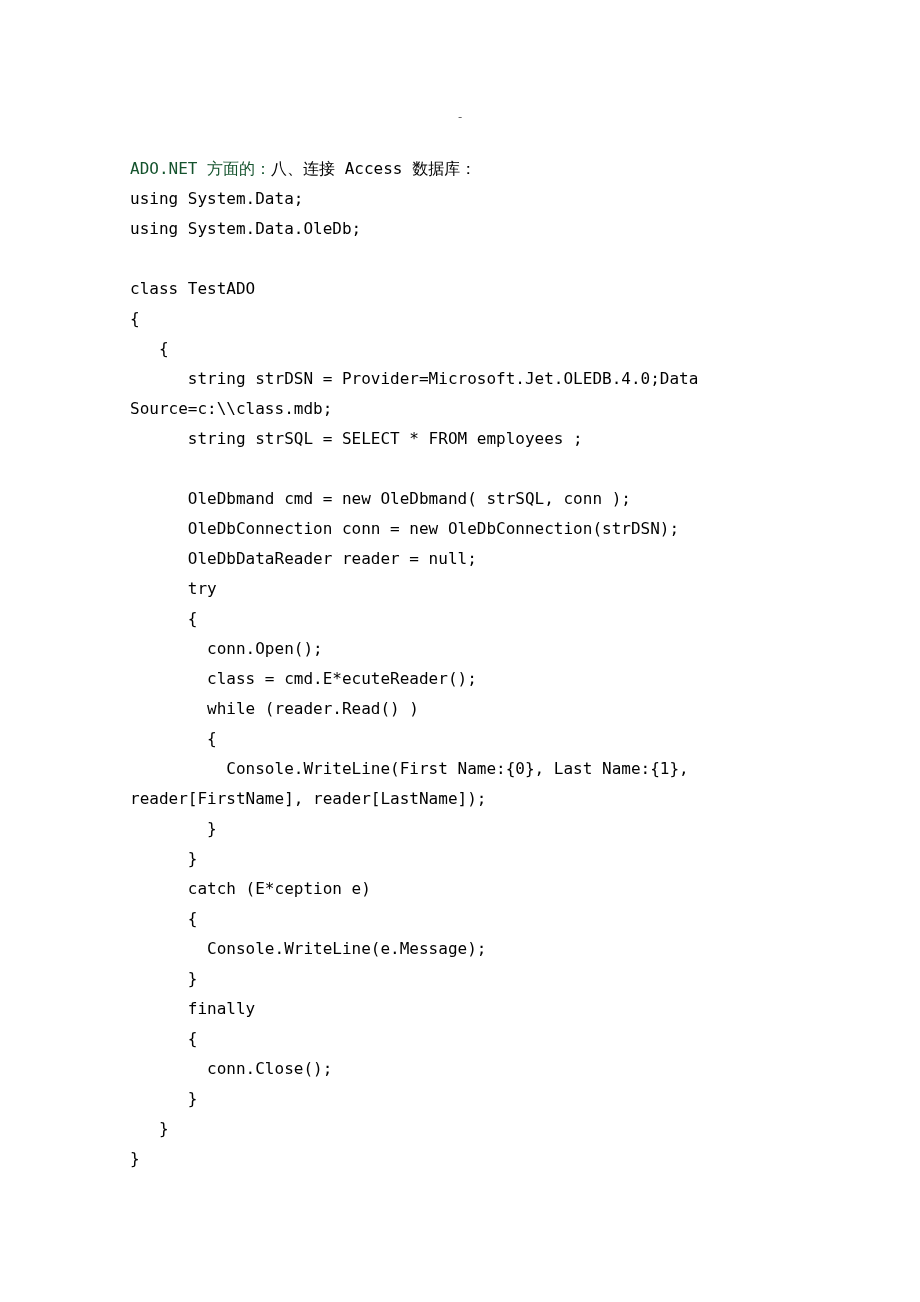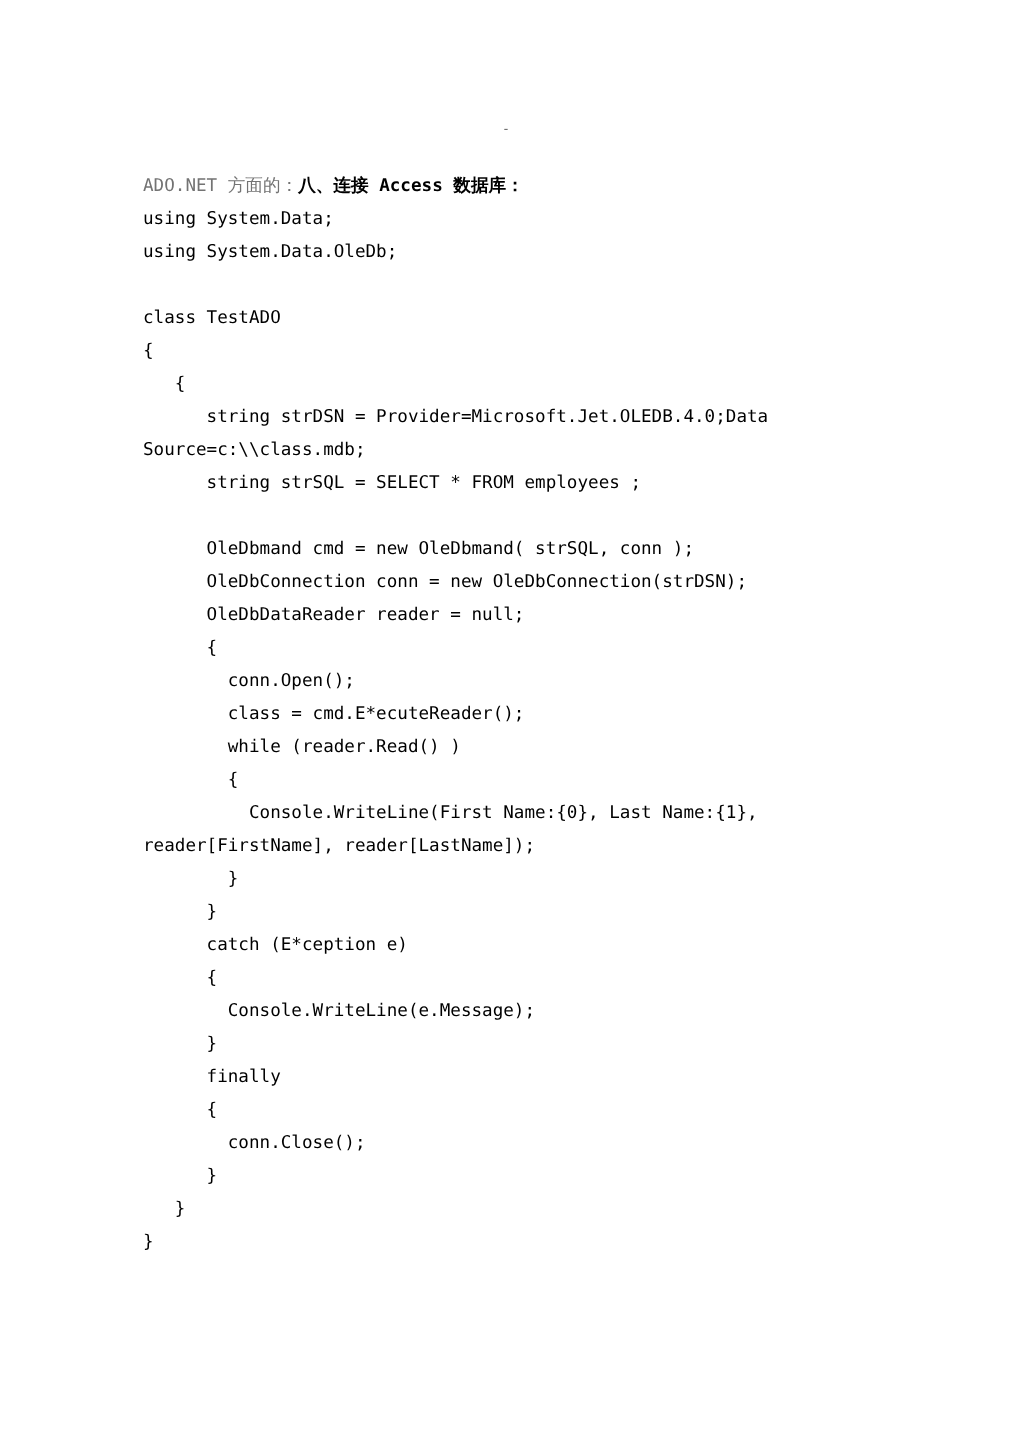--- a/index.html
+++ b/index.html
@@ -20,22 +20,22 @@
     color: #666;
     margin-bottom: 30px;
   }
   .line {
     font-size: 16px;
     line-height: 30px;
     white-space: pre;
     color: #000;
     font-family: "SimSun", "NSimSun", "宋体", monospace;
   }
-  .red { color: #737373; margin-top: 11px; }
-  .bold { font-weight: bold; }
+  .red { color: #14532d; margin-top: 11px; }
+  .bold { font-weight: normal; }
   .footer {
     display: flex;
     justify-content: space-between;
     padding: 40px 150px 0 150px;
     font-size: 12px;
     color: #666;
   }
 </style>
 </head>
 <body>
@@ -52,20 +52,21 @@
       <div class="line">class TestADO</div>
       <div class="line">{</div>
       <div class="line">   {</div>
       <div class="line">      string strDSN = Provider=Microsoft.Jet.OLEDB.4.0;Data </div>
       <div class="line">Source=c:\\class.mdb;</div>
       <div class="line">      string strSQL = SELECT * FROM employees ;</div>
       <div class="line">&nbsp;</div>
       <div class="line">      OleDbmand cmd = new OleDbmand( strSQL, conn );</div>
       <div class="line">      OleDbConnection conn = new OleDbConnection(strDSN);</div>
       <div class="line">      OleDbDataReader reader = null;</div>
+      <div class="line">      try</div>
       <div class="line">      {</div>
       <div class="line">        conn.Open();</div>
       <div class="line">        class = cmd.E*ecuteReader();</div>
       <div class="line">        while (reader.Read() )</div>
       <div class="line">        {</div>
       <div class="line">          Console.WriteLine(First Name:{0}, Last Name:{1}, </div>
       <div class="line">reader[FirstName], reader[LastName]);</div>
       <div class="line">        }</div>
       <div class="line">      }</div>
       <div class="line">      catch (E*ception e)</div>

